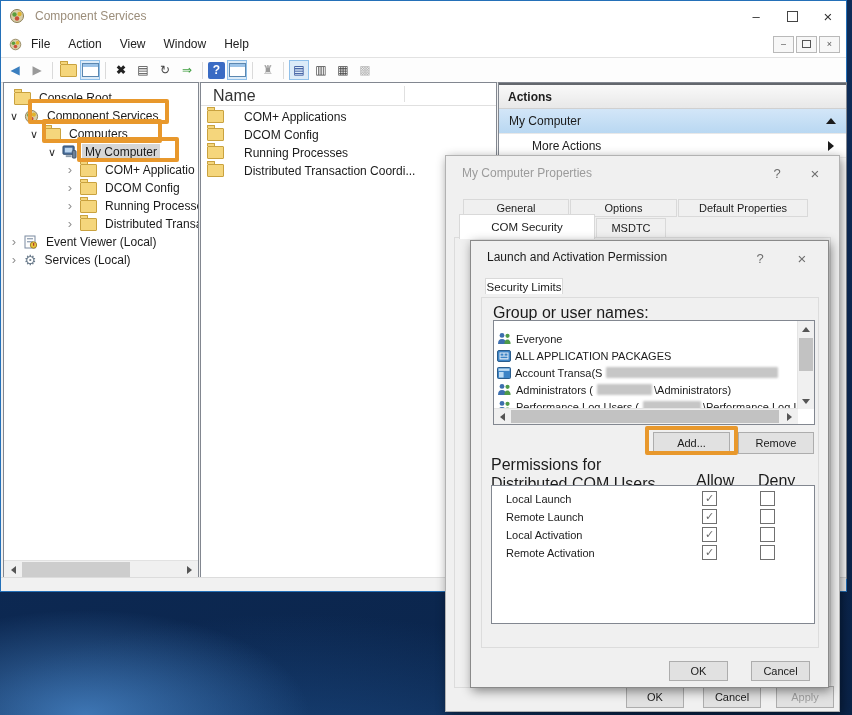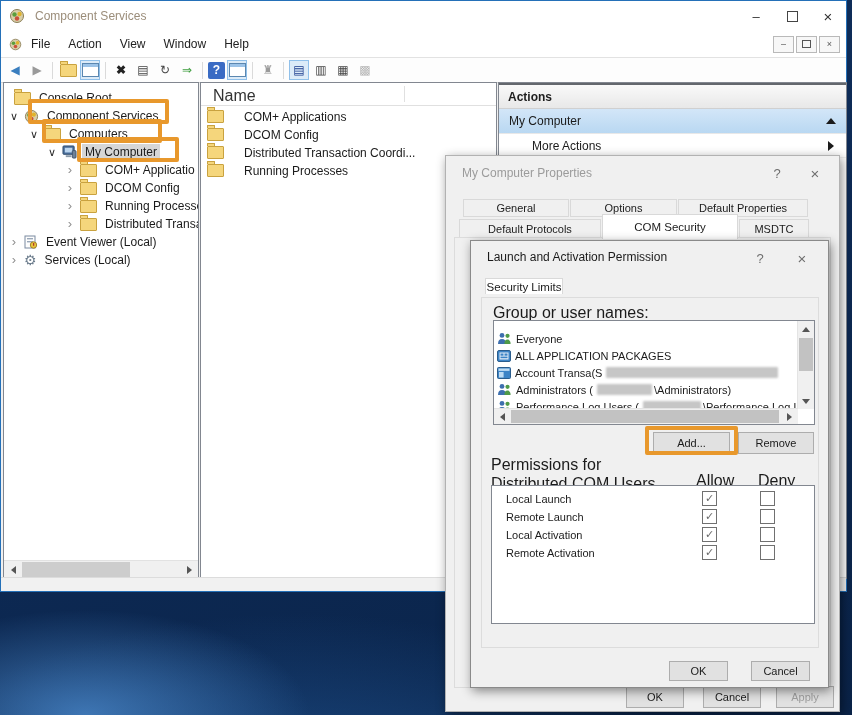--- a/index.html
+++ b/index.html
@@ -70,21 +70,21 @@
   .statusbar{position:absolute;left:0;right:0;bottom:0;height:13px;background:#f1f1f1;border-top:1px solid #dcdcdc;}
   
   .dlg{background:#f0f0f0;box-shadow:2px 3px 10px rgba(0,0,0,.45);}
   .propdlg{left:445px;top:155px;width:393px;height:555px;border:1px solid #b2b2b2;z-index:10;}
   .permdlg{left:470px;top:240px;width:357px;height:446px;border:1px solid #8a8a8a;z-index:20;}
   .dlgtitle{position:absolute;left:16px;top:10px;font-size:12px;}
   .dlgtitle.inactive{color:#9b9b9b;}
   .dlgtitle.active{color:#1b1b1b;}
   .dlgbtn{position:absolute;top:6px;width:26px;height:22px;display:flex;align-items:center;justify-content:center;font-size:13px;color:#6e6e6e;}
   
-  .tabrow{position:absolute;display:flex;align-items:center;}
+  .tabrow{position:absolute;display:flex;}
   .tab{height:18px;border:1px solid #d9d9d9;background:#f0f0f0;display:flex;align-items:center;justify-content:center;font-size:11px;color:#1b1b1b;margin-right:1px;box-sizing:border-box;}
   .tab.active{background:#fff;height:25px;margin-top:-4px;border-bottom:none;z-index:3;font-size:11.5px;}
   .tabpanel{position:absolute;border:1px solid #dcdcdc;background:#f0f0f0;}
   
   .btn{position:absolute;background:#e1e1e1;border:1px solid #adadad;display:flex;align-items:center;justify-content:center;font-size:11px;color:#1b1b1b;box-sizing:border-box;}
   .btn.disabled{color:#9f9f9f;text-align:center;}
   
   .lbl11{position:absolute;font-size:16px;color:#1b1b1b;}
   .listbox{position:absolute;background:#fff;border:1px solid #828790;overflow:hidden;}
   .grow{height:17px;display:flex;align-items:center;font-size:11px;color:#1b1b1b;padding-left:3px;gap:4px;white-space:nowrap;overflow:hidden;}
@@ -285,25 +285,25 @@
         <div class="lrow">
             <span class="fic"></span>
             <span>COM+ Applications</span>
           </div>
         <div class="lrow">
             <span class="fic"></span>
             <span>DCOM Config</span>
           </div>
         <div class="lrow">
             <span class="fic"></span>
-            <span>Distributed Transaction Coordi...</span>
+            <span>Running Processes</span>
           </div>
         <div class="lrow">
             <span class="fic"></span>
-            <span>Running Processes</span>
+            <span>Distributed Transaction Coordi...</span>
           </div>
       </div>
     </div>
 
     <div class="pane actionspane">
       <div class="acthdr">
           <span>Actions</span>
         </div>
       <div class="actgroup">
         <span>My Computer</span>
@@ -324,21 +324,20 @@
     <span class="dlgtitle inactive">My Computer Properties</span>
     <span class="dlgbtn" style="left:318px">?</span>
     <span class="dlgbtn" style="left:356px;font-size:15px">×</span>
 
     <div class="tabrow" style="left:17px;top:43px">
       <span class="tab" style="width:106px">General</span>
       <span class="tab" style="width:107px">Options</span>
       <span class="tab" style="width:130px">Default Properties</span>
     </div>
     <div class="tabrow" style="left:13px;top:62px">
-      <span class="tab" style="width:142px;height:20px">Default Protocols</span>
       <span class="tab active" style="width:136px">COM Security</span>
       <span class="tab" style="width:70px;height:20px">MSDTC</span>
     </div>
     <div class="tabpanel" style="left:8px;top:81px;width:375px;height:449px"></div>
 
     <span class="btn" style="left:180px;top:530px;width:58px;height:22px">OK</span>
     <span class="btn" style="left:257px;top:530px;width:58px;height:22px">Cancel</span>
     <span class="btn disabled" style="left:330px;top:530px;width:58px;height:22px">Apply</span>
   </div>
 

